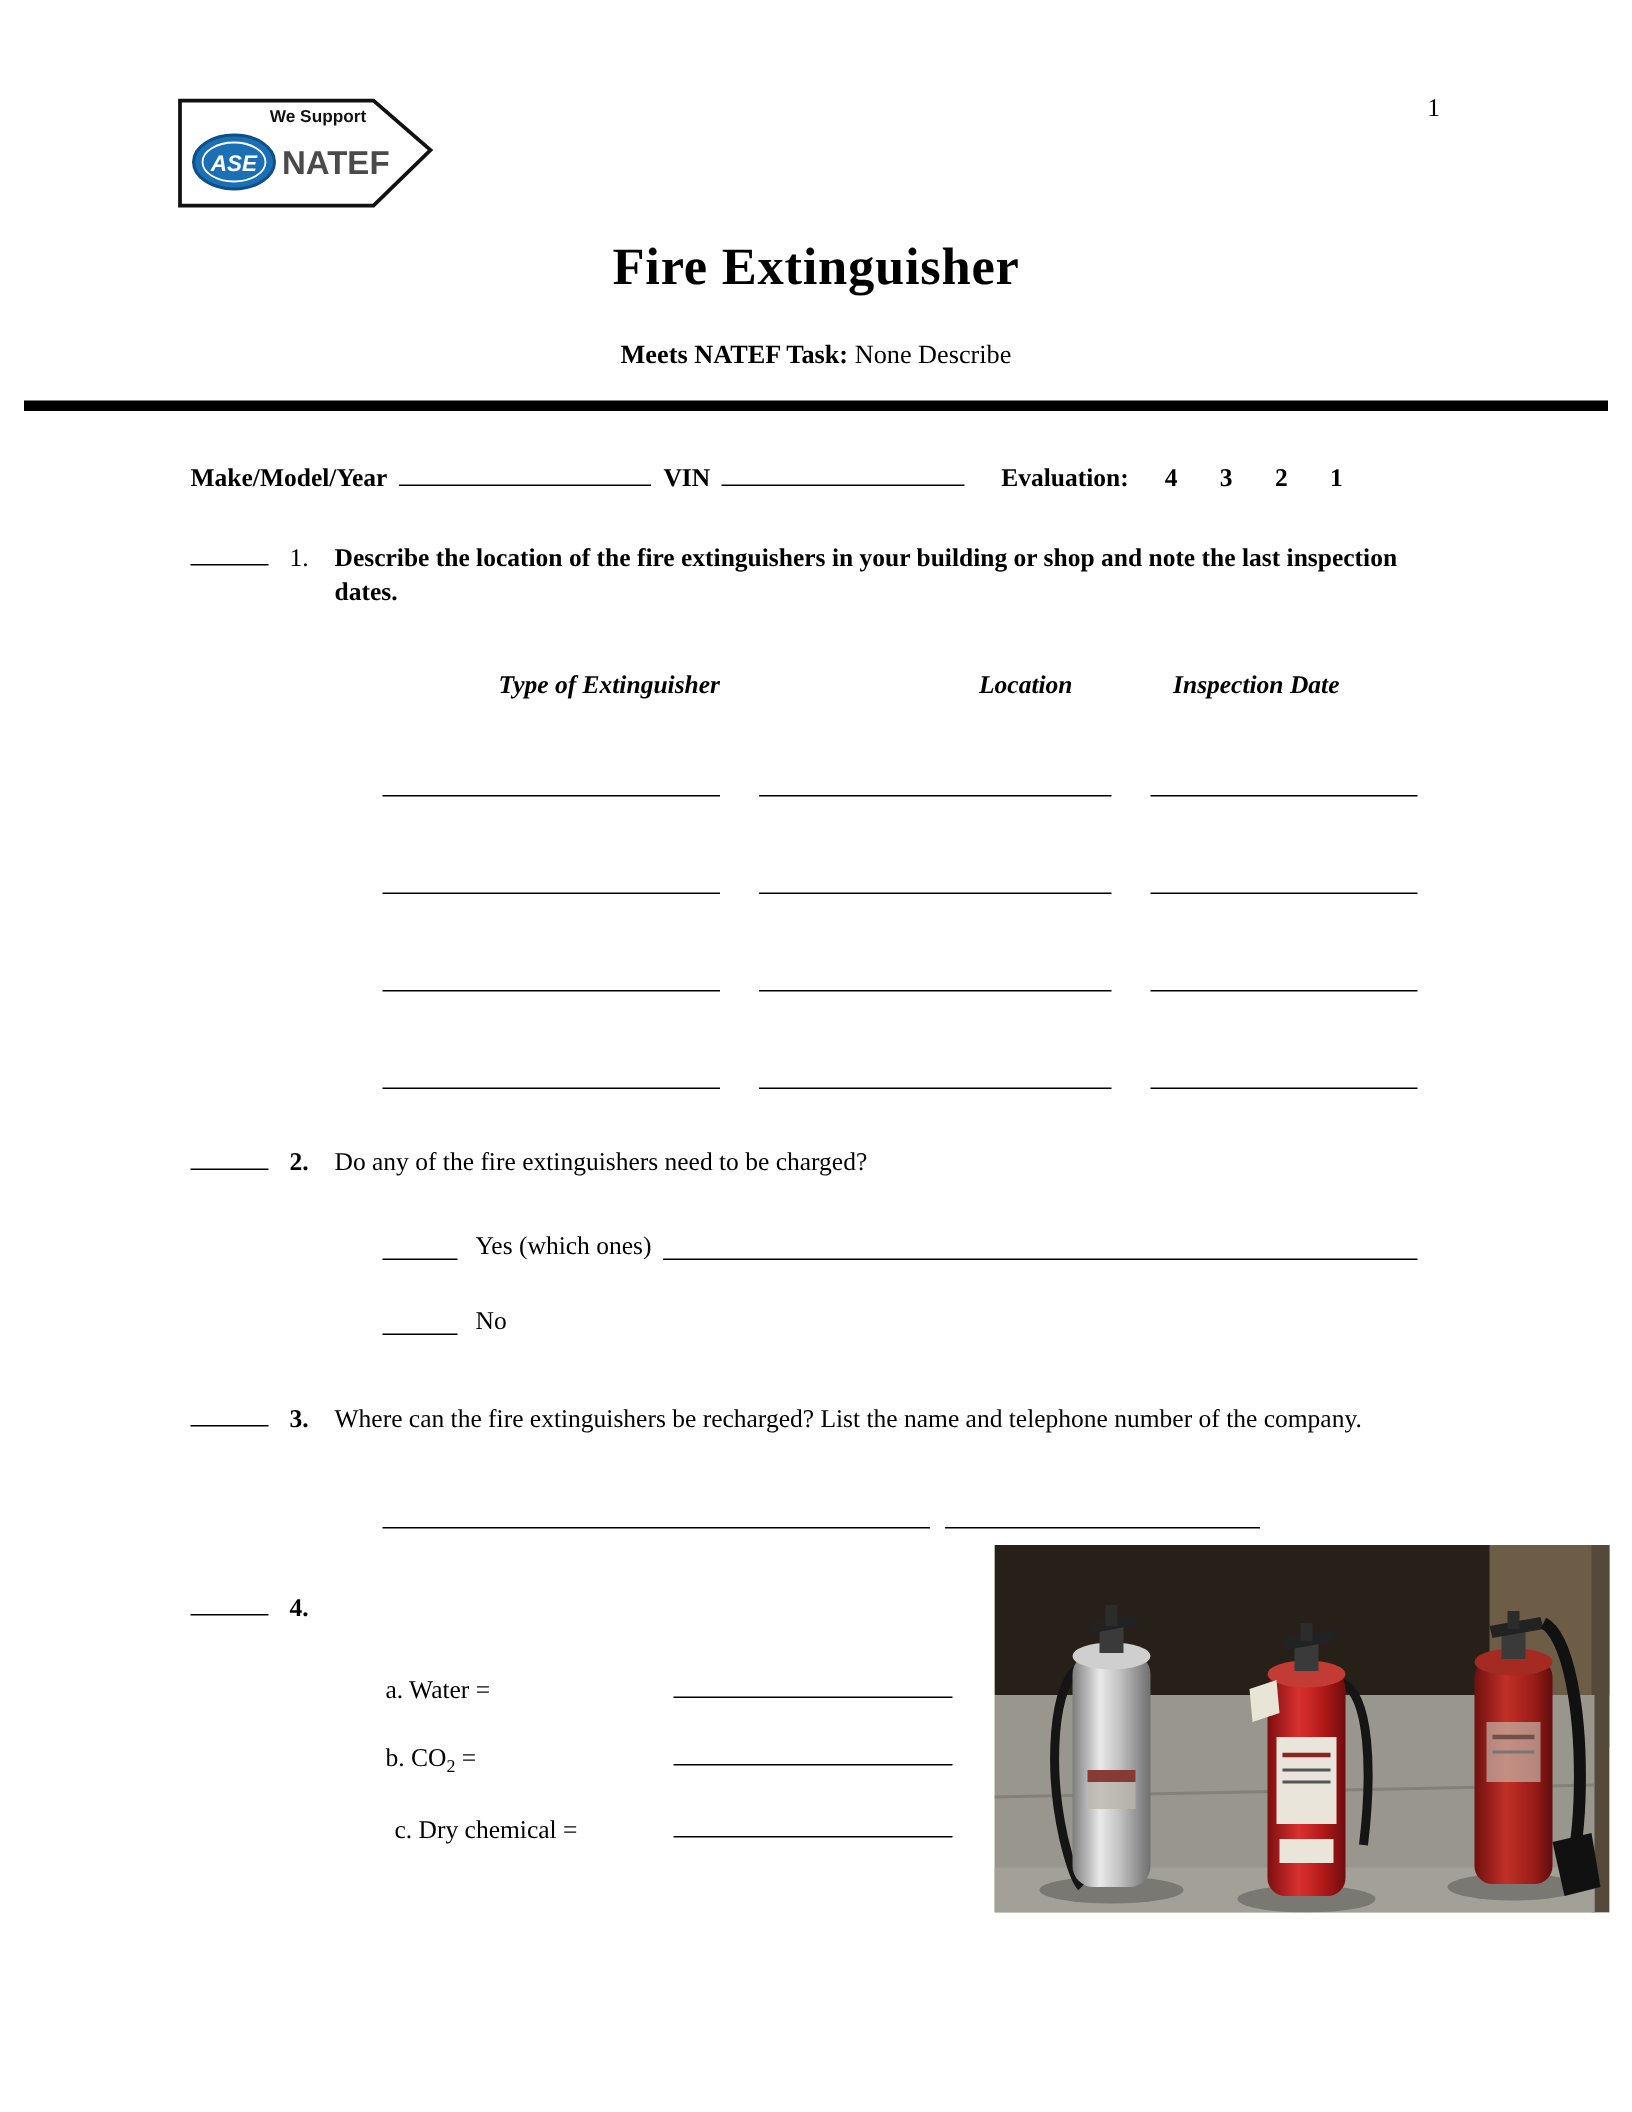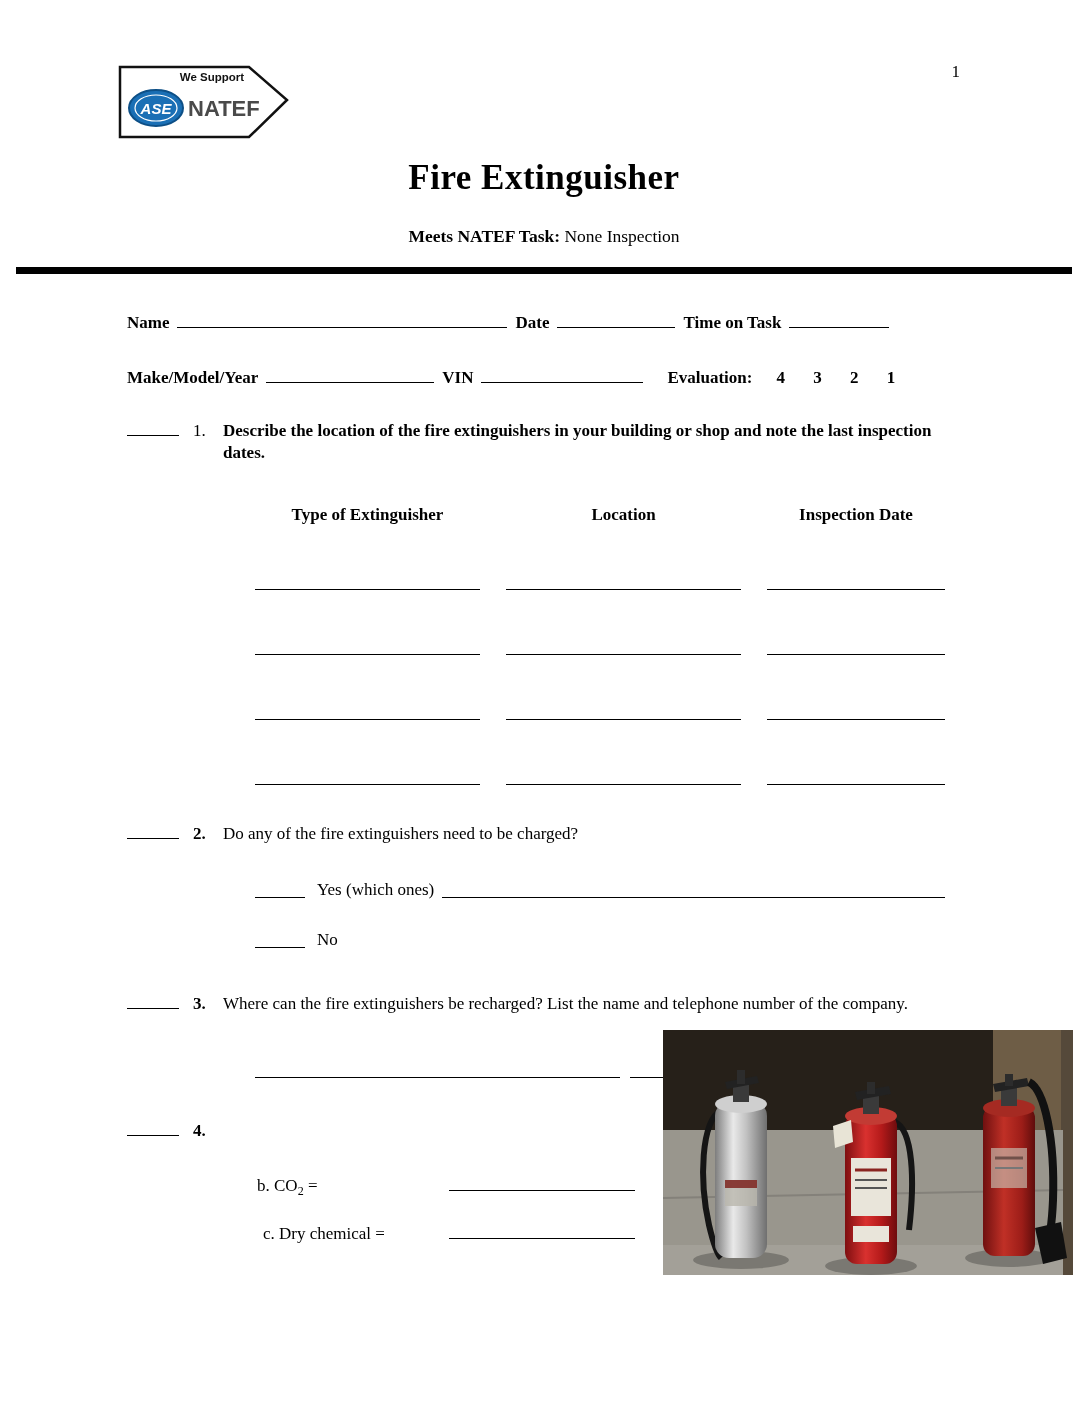--- a/index.html
+++ b/index.html
@@ -35,21 +35,21 @@
   .q-blank { width:52px; flex:0 0 52px; }
   .q-num { margin-left:14px; width:30px; flex:0 0 30px; }
   .q-num.bold { font-weight:bold; }
   .q-text { flex:1; line-height:1.35; }
   .q1 { margin-top:30px; } .q1 .q-text { font-weight:bold; }
   .q2 { margin-top:36px; }
   .q3 { margin-top:42px; }
   .q4 { margin-top:40px; }
 
   .ext-table { margin:40px 0 0 128px; width:690px; }
-  .ext-head { display:grid; grid-template-columns:225px 235px 178px; column-gap:26px; font-weight:bold; text-align:center; }
+  .ext-head { display:grid; grid-template-columns:225px 235px 178px; font-weight:bold; text-align:right;font-style:italic; }
   .ext-row  { display:grid; grid-template-columns:225px 235px 178px; column-gap:26px; margin-top:47px; }
   .ext-head { margin-bottom:14px; }
   .cell-blank { width:100%; }
 
   .yes-line, .no-line { display:flex; align-items:center; margin-left:128px; }
   .yes-line { margin-top:34px; }
   .no-line  { margin-top:30px; }
   .small-blank { width:50px; margin-right:12px; flex:0 0 50px; }
   .yes-long { flex:1; margin-left:8px; }
 
@@ -81,35 +81,27 @@
       <text x="38" y="58" text-anchor="middle" font-family="Liberation Sans, sans-serif" font-size="15" font-weight="bold" font-style="italic" fill="#ffffff">ASE</text>
       <text x="70" y="60" font-family="Liberation Sans, sans-serif" font-size="22" font-weight="bold" fill="#4a4a4a">NATEF</text>
     </svg>
   </div>
 
   <h1 class="title">Fire Extinguisher</h1>
 
   <div class="task-line">
     <span class="lbl">Meets NATEF Task:</span>
     <span> </span>
-    <span>None Inspection</span>
+    <span>None Describe</span>
   </div>
 
   <div class="rule"></div>
 
   <div class="content">
 
-    <div class="form-line name-line">
-      <span class="b">Name</span>
-      <span class="blank name-blank"></span>
-      <span class="b">Date</span>
-      <span class="blank date-blank"></span>
-      <span class="b">Time on Task</span>
-      <span class="blank time-blank"></span>
-    </div>
 
     <div class="form-line make-line">
       <span class="b">Make/Model/Year</span>
       <span class="blank make-blank"></span>
       <span class="b">VIN</span>
       <span class="blank vin-blank"></span>
       <span class="b" style="margin-left:16px;">Evaluation:</span>
       <span class="eval-nums">
         <span>4</span>
         <span>3</span>
@@ -178,20 +170,24 @@
       <span class="blank q3-b1"></span>
       <span class="blank q3-b2"></span>
     </div>
 
     <div class="question q4">
       <span class="blank q-blank"></span>
       <span class="q-num bold">4.</span>
     </div>
 
     <div class="cost-items">
+      <div class="cost-row">
+        <span class="cost-label">a.  Water =</span>
+        <span class="blank cost-blank"></span>
+      </div>
       <div class="cost-row">
         <span class="cost-label"><span>b.  CO</span><sub>2</sub><span> =</span></span>
         <span class="blank cost-blank"></span>
       </div>
       <div class="cost-row">
         <span class="cost-label" style="padding-left:6px;">c.  Dry chemical =</span>
         <span class="blank cost-blank"></span>
       </div>
     </div>
 

